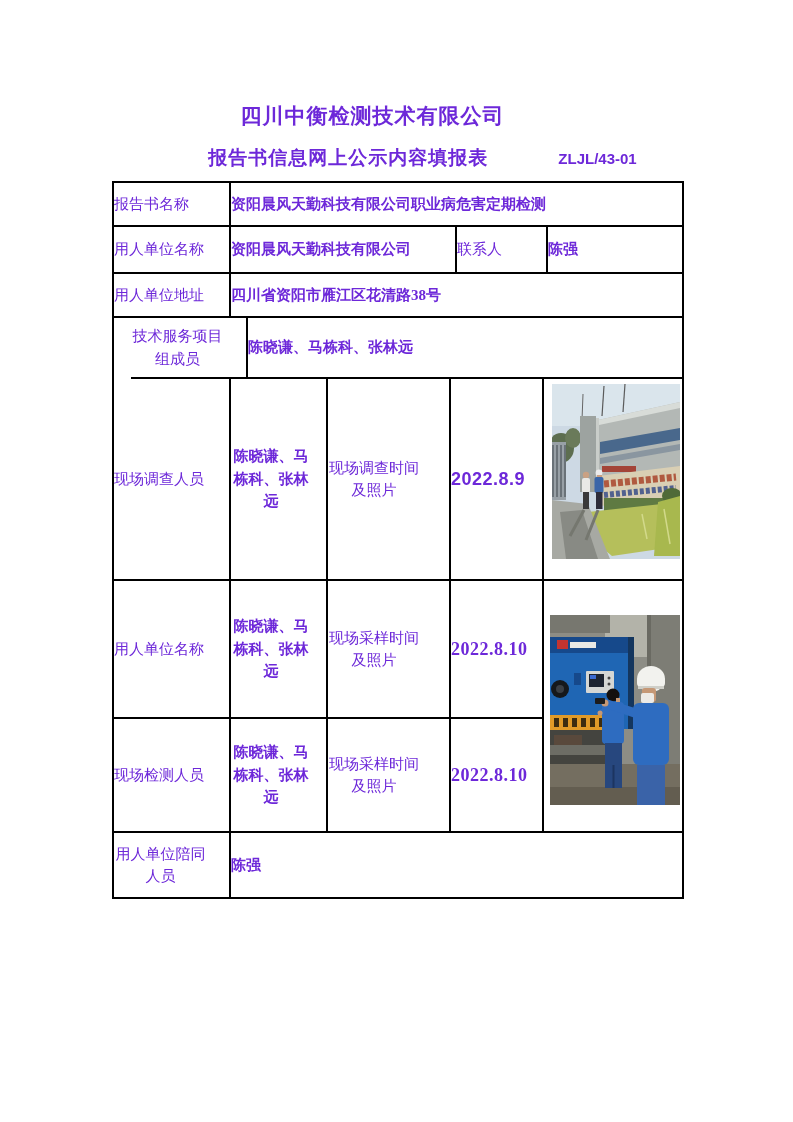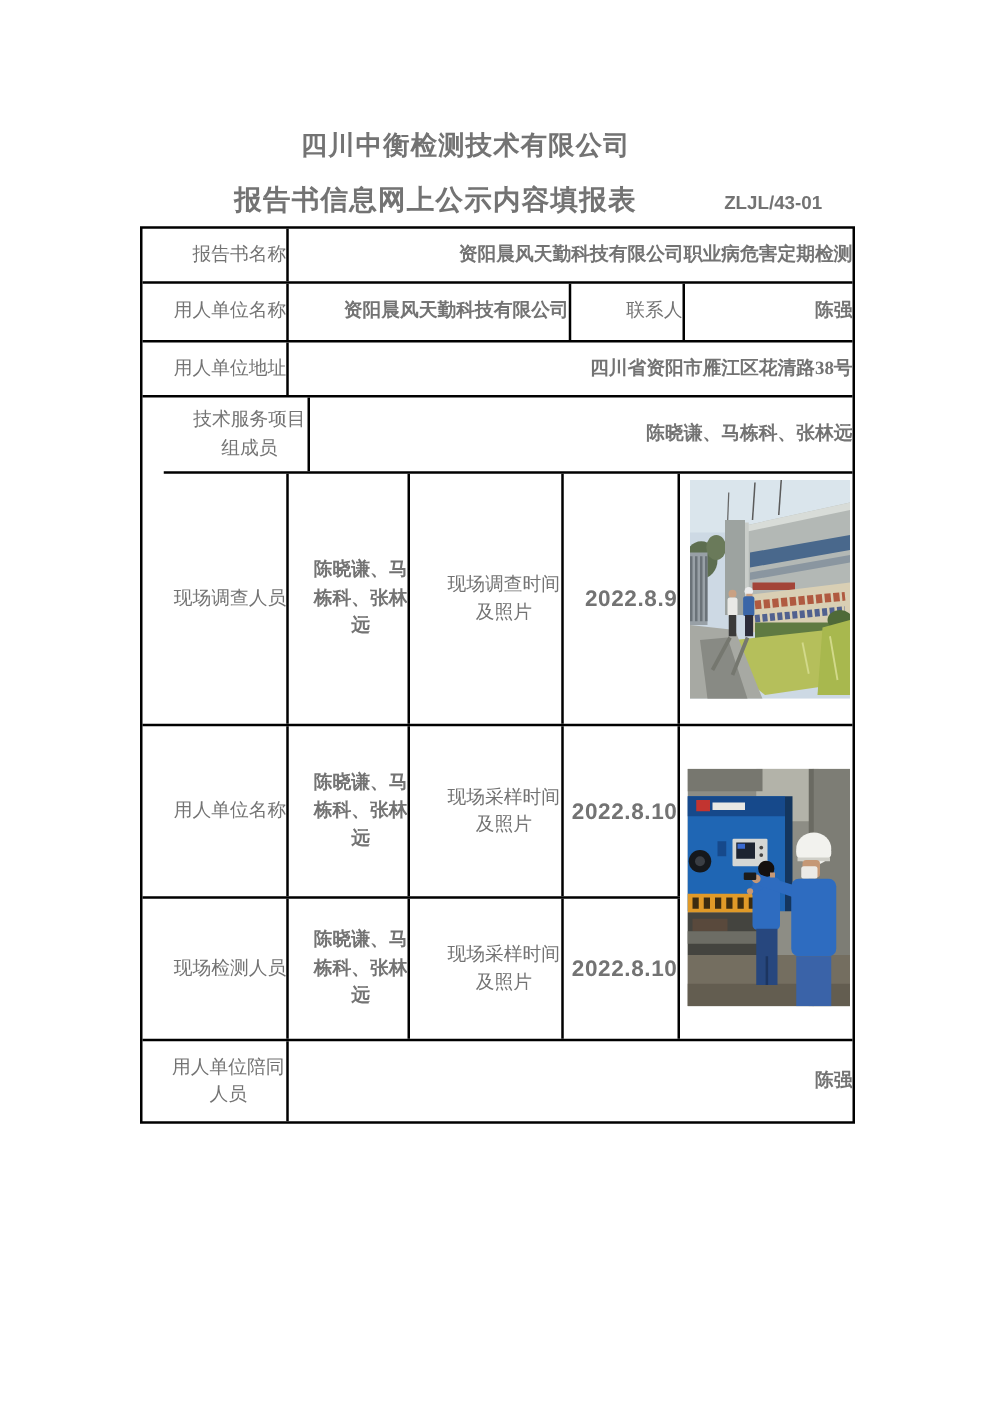--- a/index.html
+++ b/index.html
@@ -1,45 +1,45 @@
 <!DOCTYPE html>
 <html><head>
 <meta charset="utf-8">
 <style>
   * { margin:0; padding:0; box-sizing:border-box; }
   html,body { background:#ffffff; }
   .page {
     position:relative; width:715px; height:1122px; background:#fff;
-    font-family:"Liberation Serif","DejaVu Serif",serif; color:#737373; overflow:hidden;
+    font-family:"Liberation Serif","DejaVu Serif",serif; color:#6d28d9; overflow:hidden;
   }
   
   .company-title {
     position:absolute; top:102px; left:0; width:793px; text-align:center;
     font-size:21px; font-weight:bold; letter-spacing:1px;
     transform:translateX(-24px);
   }
   .form-title-row {
     position:absolute; top:145px; left:0; width:793px;
     display:flex; justify-content:center; align-items:baseline; gap:70px;
     transform:translateX(26px);
   }
-  .form-title { font-size:22px; font-weight:bold; letter-spacing:1px; }
+  .form-title { font-size:19px; font-weight:bold; letter-spacing:1px; }
   .form-code { font-size:15px; font-weight:bold; font-family:"Liberation Sans","DejaVu Sans",sans-serif; }
 
   
   .doc-table {
     position:absolute; top:181px; left:112px; width:572px;
     border:2px solid #000; font-size:15px; line-height:1.5;
   }
   .tr { display:flex; border-bottom:2px solid #000; }
   .td {
-    display:flex; align-items:center; justify-content:flex-end;
-    text-align:center; border-right:2px solid #000; overflow:hidden;padding-left:20px;
-  }
-  .td.last { border-right:none; }
+    display:flex; align-items:center; justify-content:flex-start;
+    text-align:center; border-right:2px solid #000; overflow:hidden;
+  }
+  .td.last { border-right:none;font-family:Liberation Serif, serif; }
   .bold { font-weight:bold; }
   .date-text { font-family:"Liberation Sans","DejaVu Sans",sans-serif; font-weight:bold; font-size:18px; letter-spacing:0.5px; }
 
   .c-label  { width:117px; }
   .c-label span { display:inline-block; max-width:93px; }
   .c-flex   { flex:1; }
   .c-emp    { width:226px; }
   .c-contact{ width:91px;  }
   .c-names  { width:97px;  }
   .c-names span { display:inline-block; max-width:80px; }

